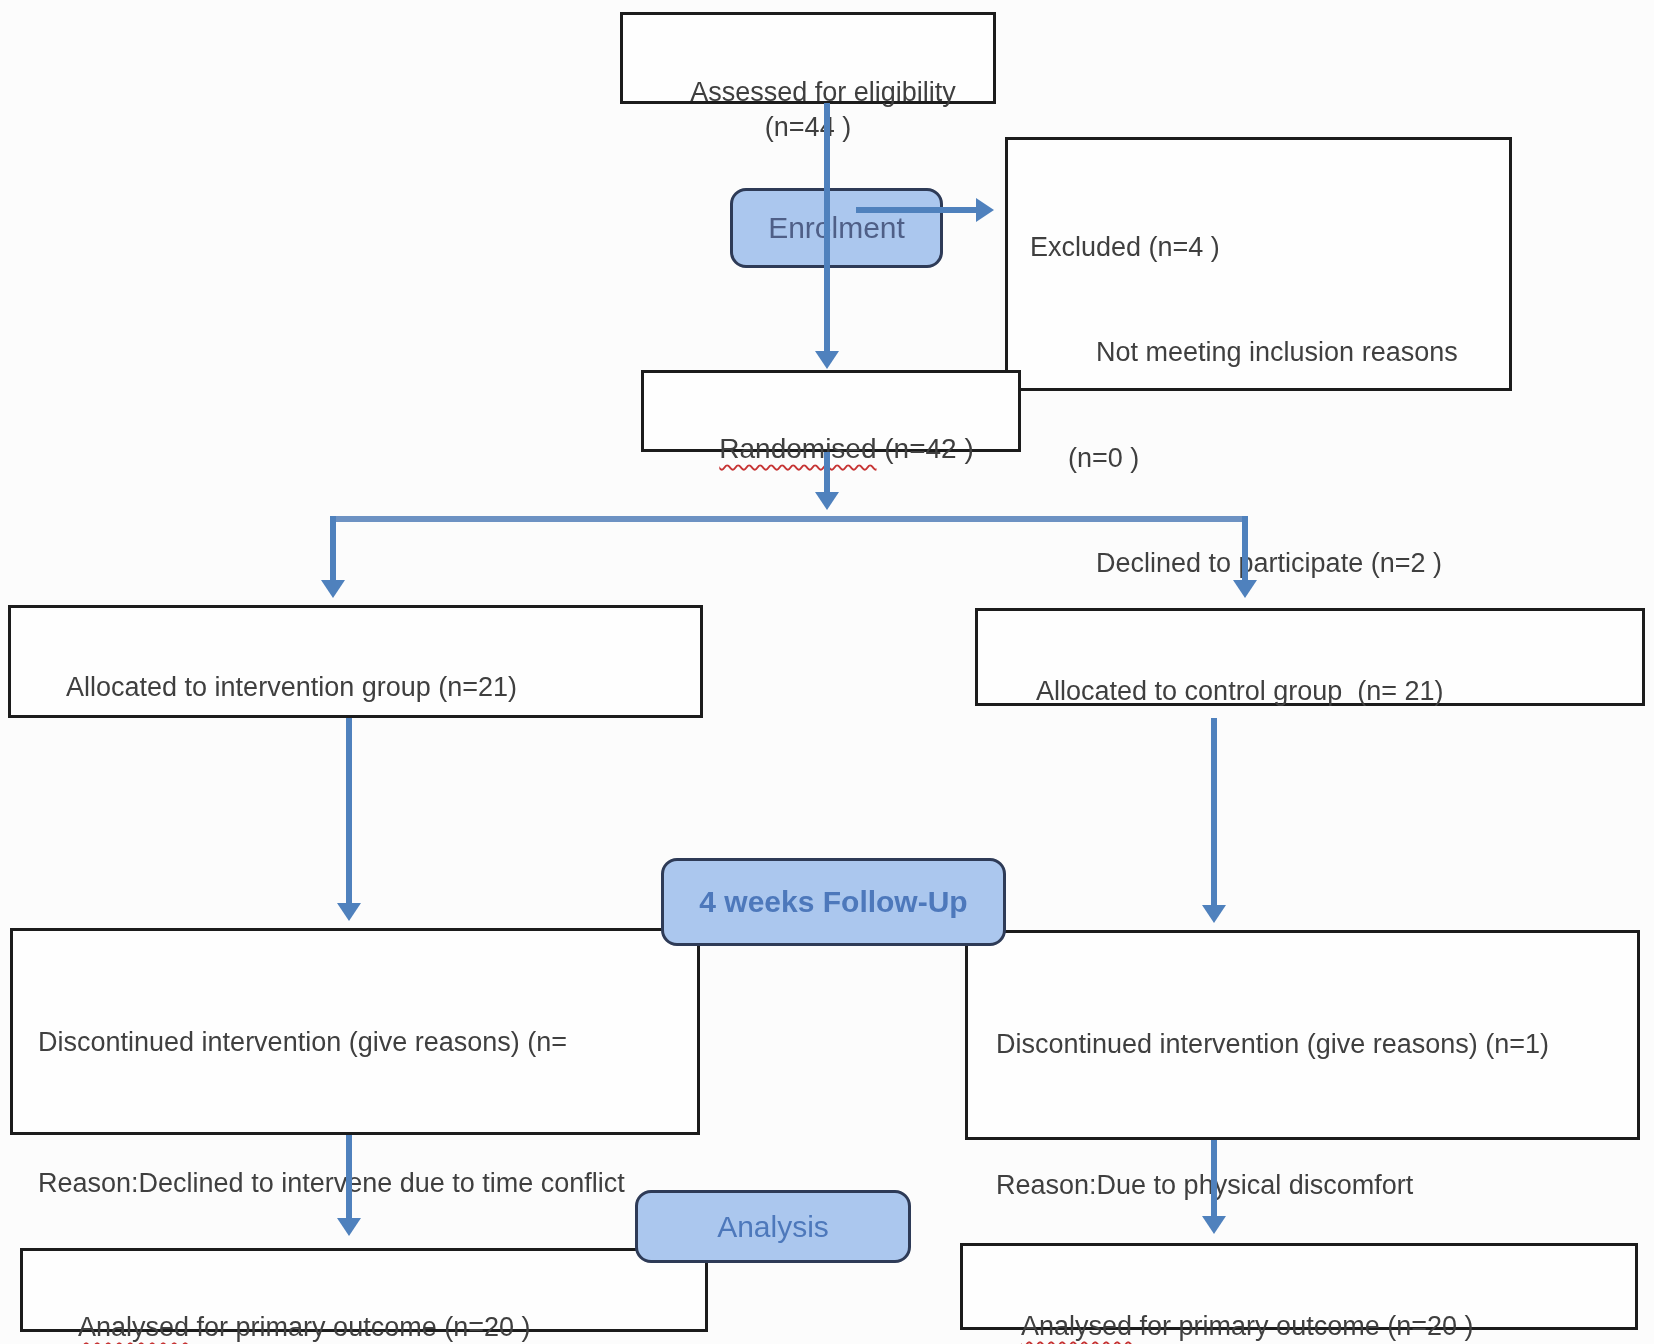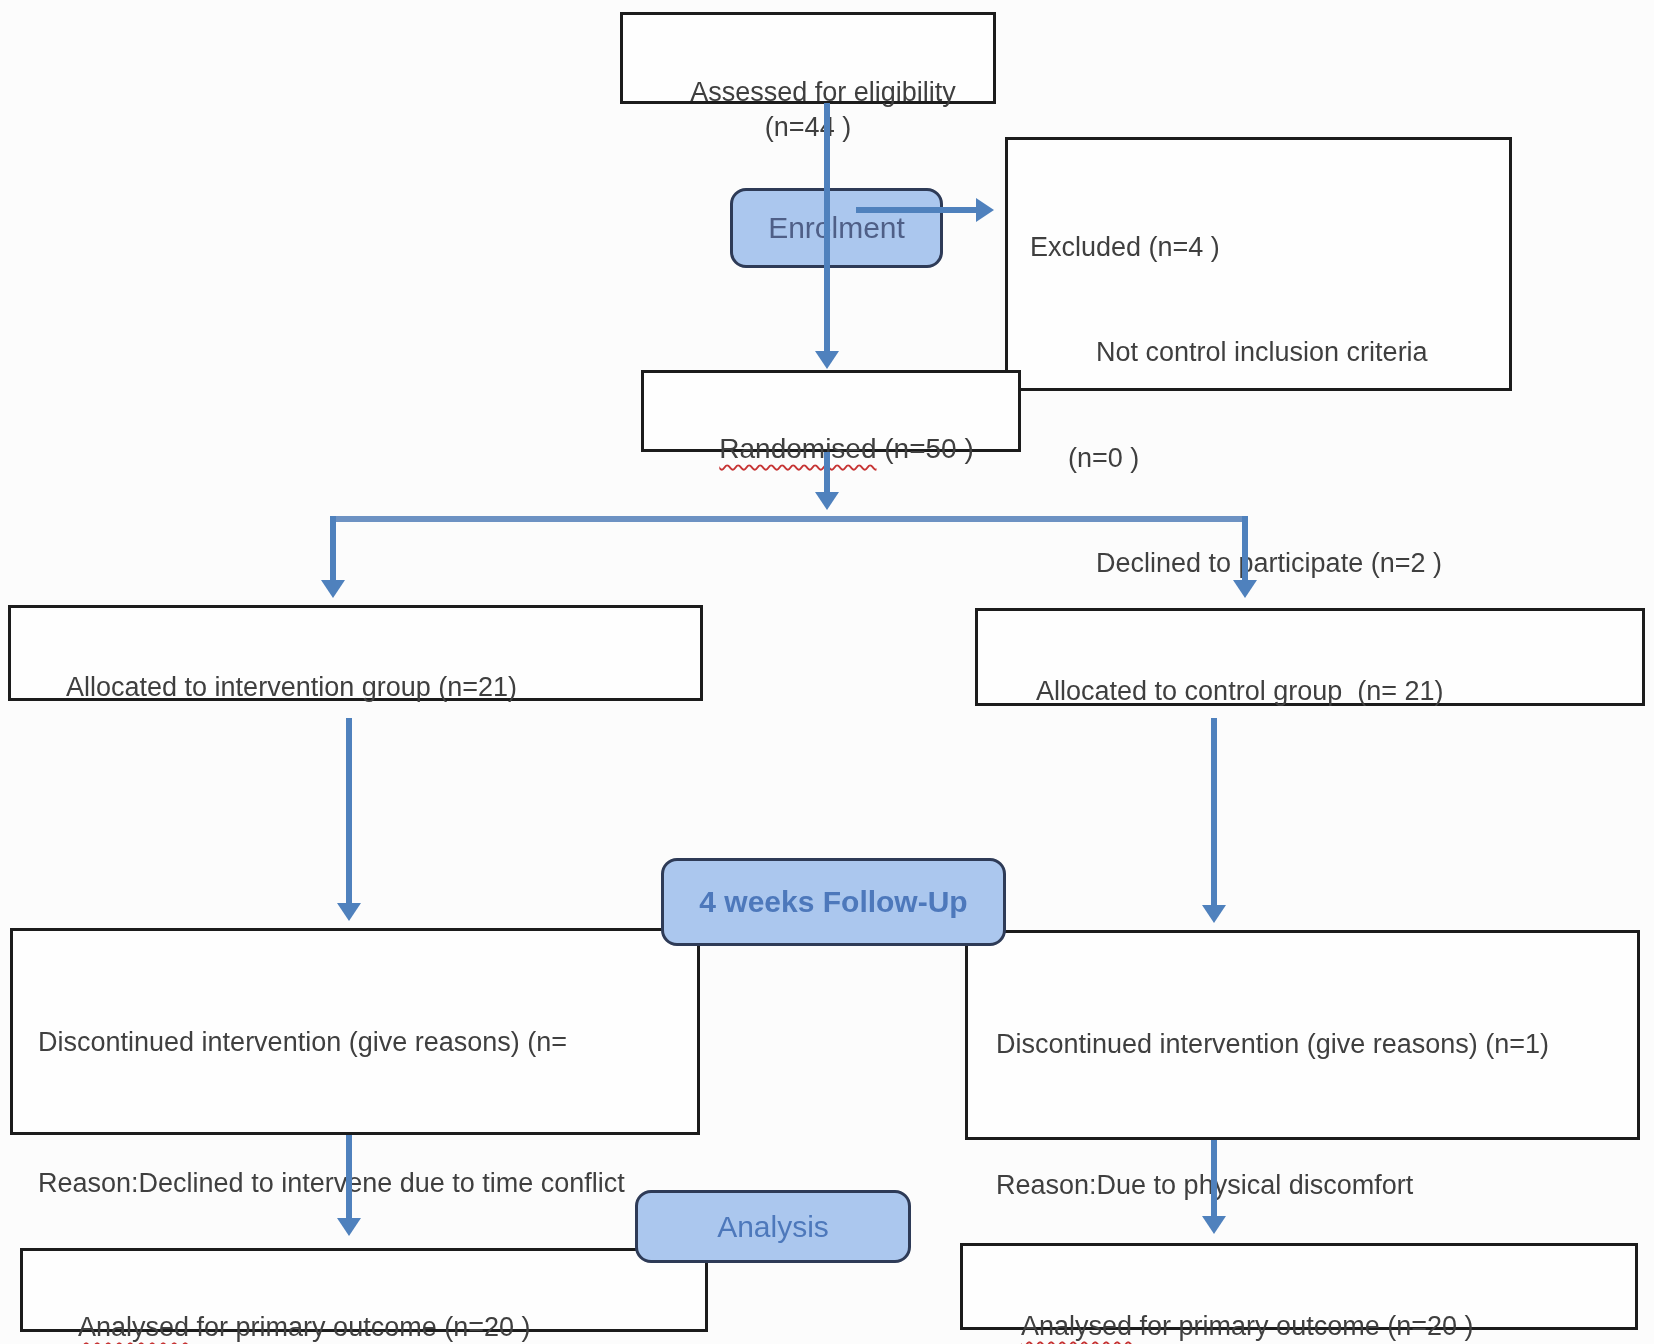--- a/index.html
+++ b/index.html
@@ -86,30 +86,30 @@
 
   <div class="vline" style="left:1211px;top:1140px;height:78px;"></div>
   <div class="head-down" style="left:1202px;top:1216px;"></div>
 
   <div class="box center" style="left:620px;top:12px;width:376px;height:92px;padding-top:25px;">
     <span>Assessed for eligibility (n=44 )</span>
   </div>
 
   <div class="box" style="left:1005px;top:137px;width:507px;height:254px;padding:20px 10px 0 22px;">
     <span class="pad-line">Excluded (n=4 )</span>
-    <span class="pad-line" style="padding-left:66px;">Not control inclusion criteria</span>
+    <span class="pad-line" style="padding-left:66px;">Not meeting inclusion reasons</span>
     <span class="pad-line" style="padding-left:38px;">(n=0 )</span>
     <span class="pad-line" style="padding-left:66px;">Declined to participate (n=2 )</span>
   </div>
 
   <div class="box center" style="left:641px;top:370px;width:380px;height:82px;padding-top:22px;font-size:28px;">
-    <span class="misspelled">Randomised</span><span> (n=50 )</span>
+    <span class="misspelled">Randomised</span><span> (n=42 )</span>
   </div>
 
-  <div class="box" style="left:8px;top:605px;width:695px;height:96px;padding:27px 10px 0 25px;">
+  <div class="box" style="left:8px;top:605px;width:695px;height:113px;padding:27px 10px 0 25px;">
     <span>Allocated to intervention group (n=21)</span>
   </div>
 
   <div class="box" style="left:975px;top:608px;width:670px;height:98px;padding:28px 10px 0 28px;">
     <span>Allocated to control group  (n= 21)</span>
   </div>
 
   <div class="box" style="left:10px;top:928px;width:690px;height:207px;padding:24px 12px 0 25px;">
     <span class="pad-line">Discontinued intervention (give reasons) (n=</span>
     <span class="pad-line" style="margin-top:36px;">Reason:Declined to intervene due to time conflict</span>

